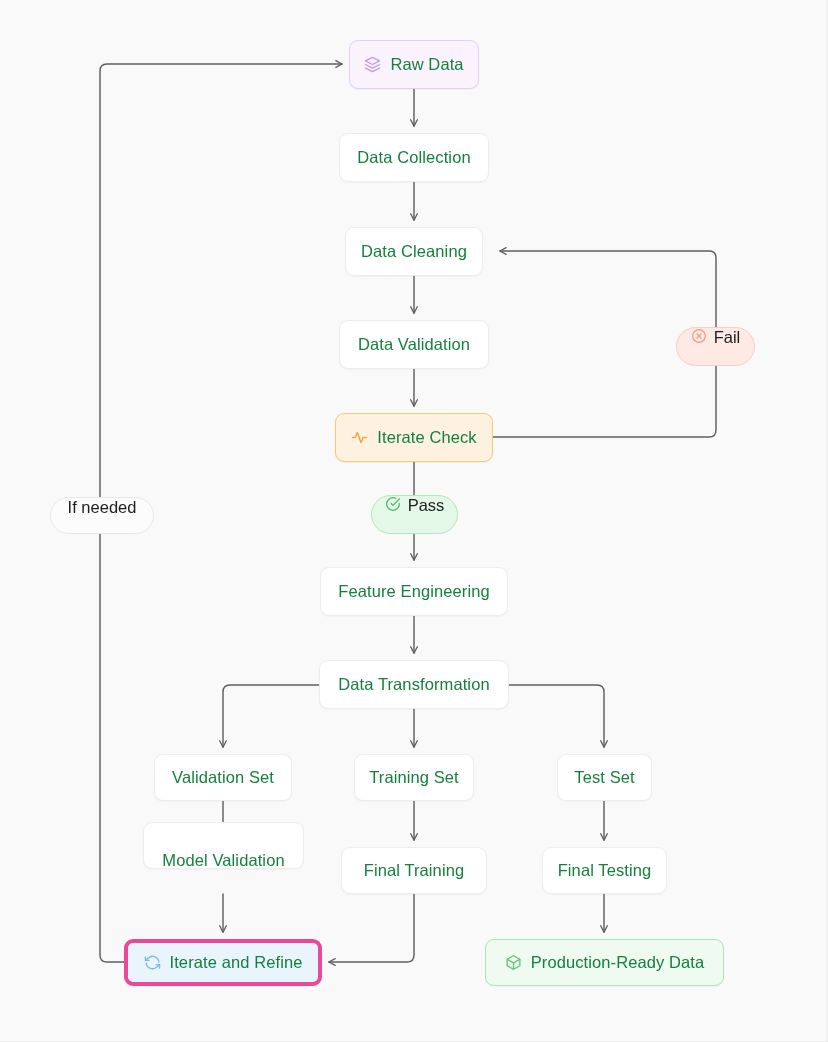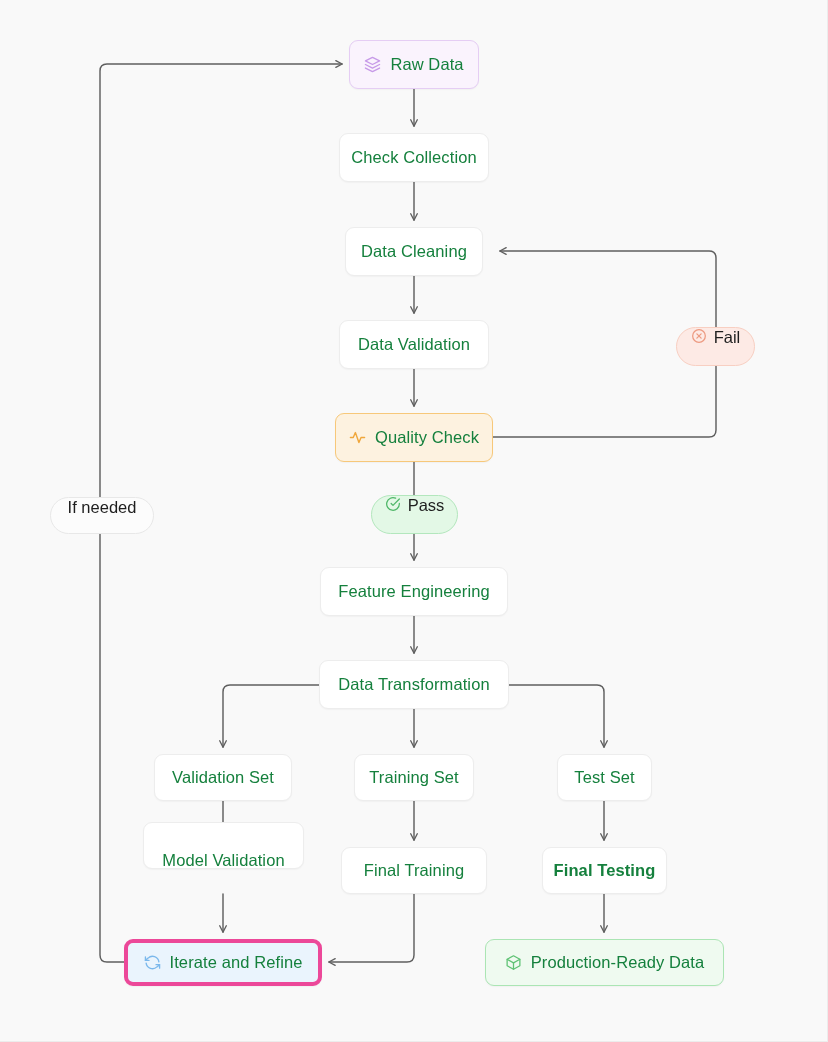--- a/index.html
+++ b/index.html
@@ -160,38 +160,38 @@
       <svg viewBox="0 0 24 24" width="17" height="17" fill="none" stroke="#c79ae8" stroke-width="1.9" stroke-linecap="round" stroke-linejoin="round">
         <path d="M12 2 L22 7 L12 12 L2 7 Z"></path>
         <path d="M2 12 L12 17 L22 12"></path>
         <path d="M2 17 L12 22 L22 17"></path>
       </svg>
     </span>
     <span class="label">Raw Data</span>
   </div>
 
   <div class="node" style="left:339px; top:133px; width:150px; height:49px;">
-    <span class="label">Check Collection</span>
+    <span class="label">Data Collection</span>
   </div>
 
   <div class="node" style="left:345px; top:227px; width:138px; height:49px;text-align:right;">
     <span class="label">Data Cleaning</span>
   </div>
 
   <div class="node" style="left:339px; top:320px; width:150px; height:49px;">
     <span class="label">Data Validation</span>
   </div>
 
   <div class="node n-quality" style="left:335px; top:413px; width:158px; height:49px;">
     <span class="ic">
       <svg viewBox="0 0 24 24" width="17" height="17" fill="none" stroke="#f0a73c" stroke-width="2" stroke-linecap="round" stroke-linejoin="round">
         <path d="M2 12 H6 L9 5 L14 19 L17 12 H22"></path>
       </svg>
     </span>
-    <span class="label">Quality Check</span>
+    <span class="label">Iterate Check</span>
   </div>
 
   <div class="node" style="left:320px; top:567px; width:188px; height:49px;">
     <span class="label">Feature Engineering</span>
   </div>
 
   <div class="node" style="left:319px; top:660px; width:190px; height:49px;">
     <span class="label">Data Transformation</span>
   </div>
 
@@ -208,21 +208,21 @@
   </div>
 
   <div class="node" style="left:143px; top:822px; width:161px; height:47px;align-items:flex-end;">
     <span class="label">Model Validation</span>
   </div>
 
   <div class="node" style="left:341px; top:847px; width:146px; height:47px;">
     <span class="label">Final Training</span>
   </div>
 
-  <div class="node" style="left:542px; top:847px; width:125px; height:47px;font-weight:bold;">
+  <div class="node" style="left:542px; top:847px; width:125px; height:47px;">
     <span class="label">Final Testing</span>
   </div>
 
   <div class="node n-iterate" style="left:124px; top:939px; width:198px; height:47px;">
     <span class="ic">
       <svg viewBox="0 0 24 24" width="17" height="17" fill="none" stroke="#7bb8ec" stroke-width="1.9" stroke-linecap="round" stroke-linejoin="round">
         <path d="M21 11a9 9 0 0 0-15.2-5.2L2 9"></path>
         <path d="M2 4v5h5"></path>
         <path d="M3 13a9 9 0 0 0 15.2 5.2L22 15"></path>
         <path d="M22 20v-5h-5"></path>

